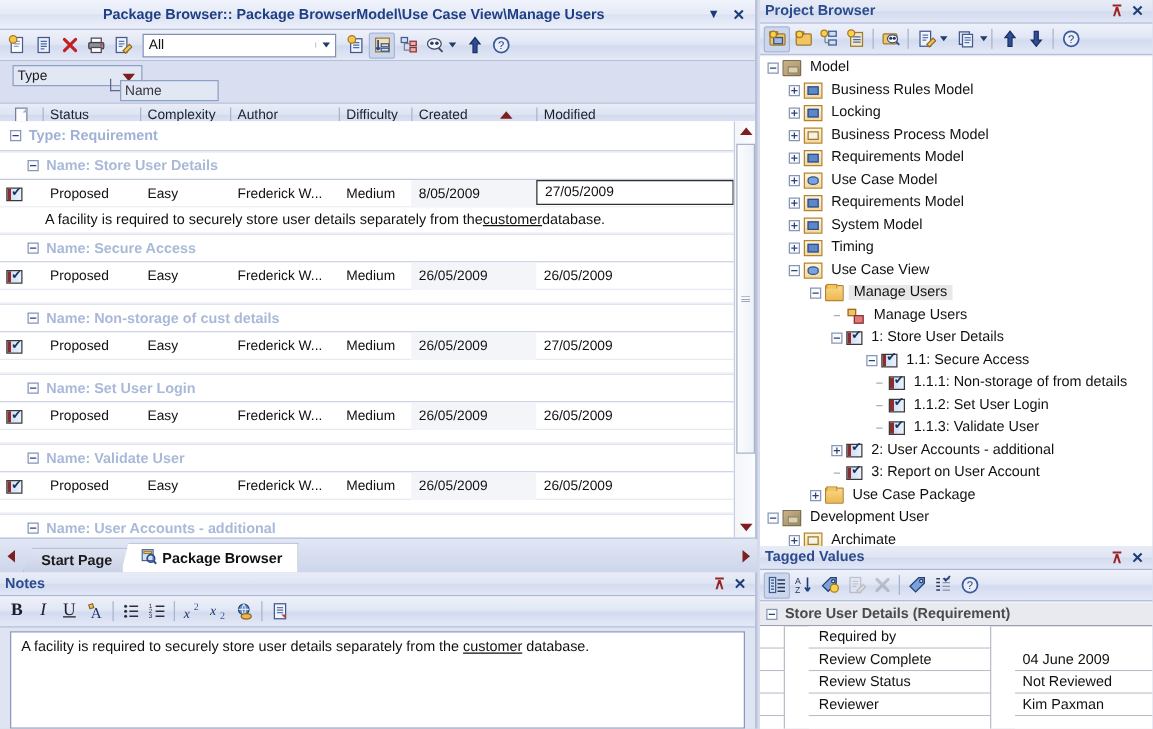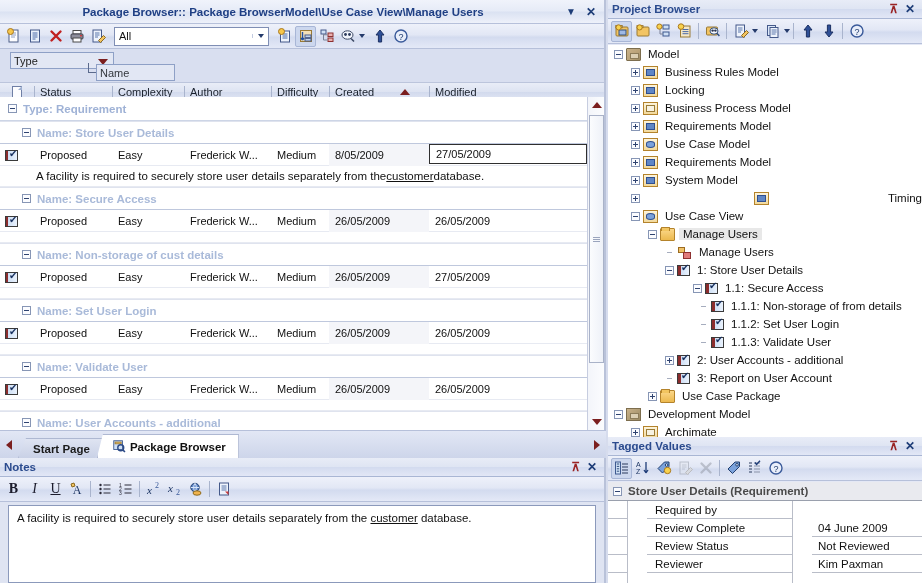--- a/index.html
+++ b/index.html
@@ -796,21 +796,21 @@
         <div class="tnode" style="padding-left: 23px;">
           <span class="tog plus"></span>
           <span class="ti diag"></span>
           <span class="lbl">Requirements Model</span>
         </div>
         <div class="tnode" style="padding-left: 23px;">
           <span class="tog plus"></span>
           <span class="ti diag"></span>
           <span class="lbl">System Model</span>
         </div>
-        <div class="tnode" style="padding-left: 23px; justify-content: space-between;">
+        <div class="tnode" style="padding-left: 23px;">
           <span class="tog plus"></span>
           <span class="ti diag"></span>
           <span class="lbl">Timing</span>
         </div>
         <div class="tnode" style="padding-left: 23px;">
           <span class="tog "></span>
           <span class="ti diag uc"></span>
           <span class="lbl">Use Case View</span>
         </div>
         <div class="tnode" style="padding-left: 40px;">
@@ -859,21 +859,21 @@
           <span class="lbl">3: Report on User Account</span>
         </div>
         <div class="tnode" style="padding-left: 40px;">
           <span class="tog plus"></span>
           <span class="ti folder"></span>
           <span class="lbl">Use Case Package</span>
         </div>
         <div class="tnode" style="padding-left: 6px;">
           <span class="tog "></span>
           <span class="ti devstack"></span>
-          <span class="lbl">Development Model</span>
+          <span class="lbl">Development User</span>
         </div>
         <div class="tnode" style="padding-left: 23px;">
           <span class="tog plus"></span>
           <span class="ti diag bp"></span>
           <span class="lbl">Archimate</span>
         </div>
       </div>
   </div>
 
   <div id="tagwin">

